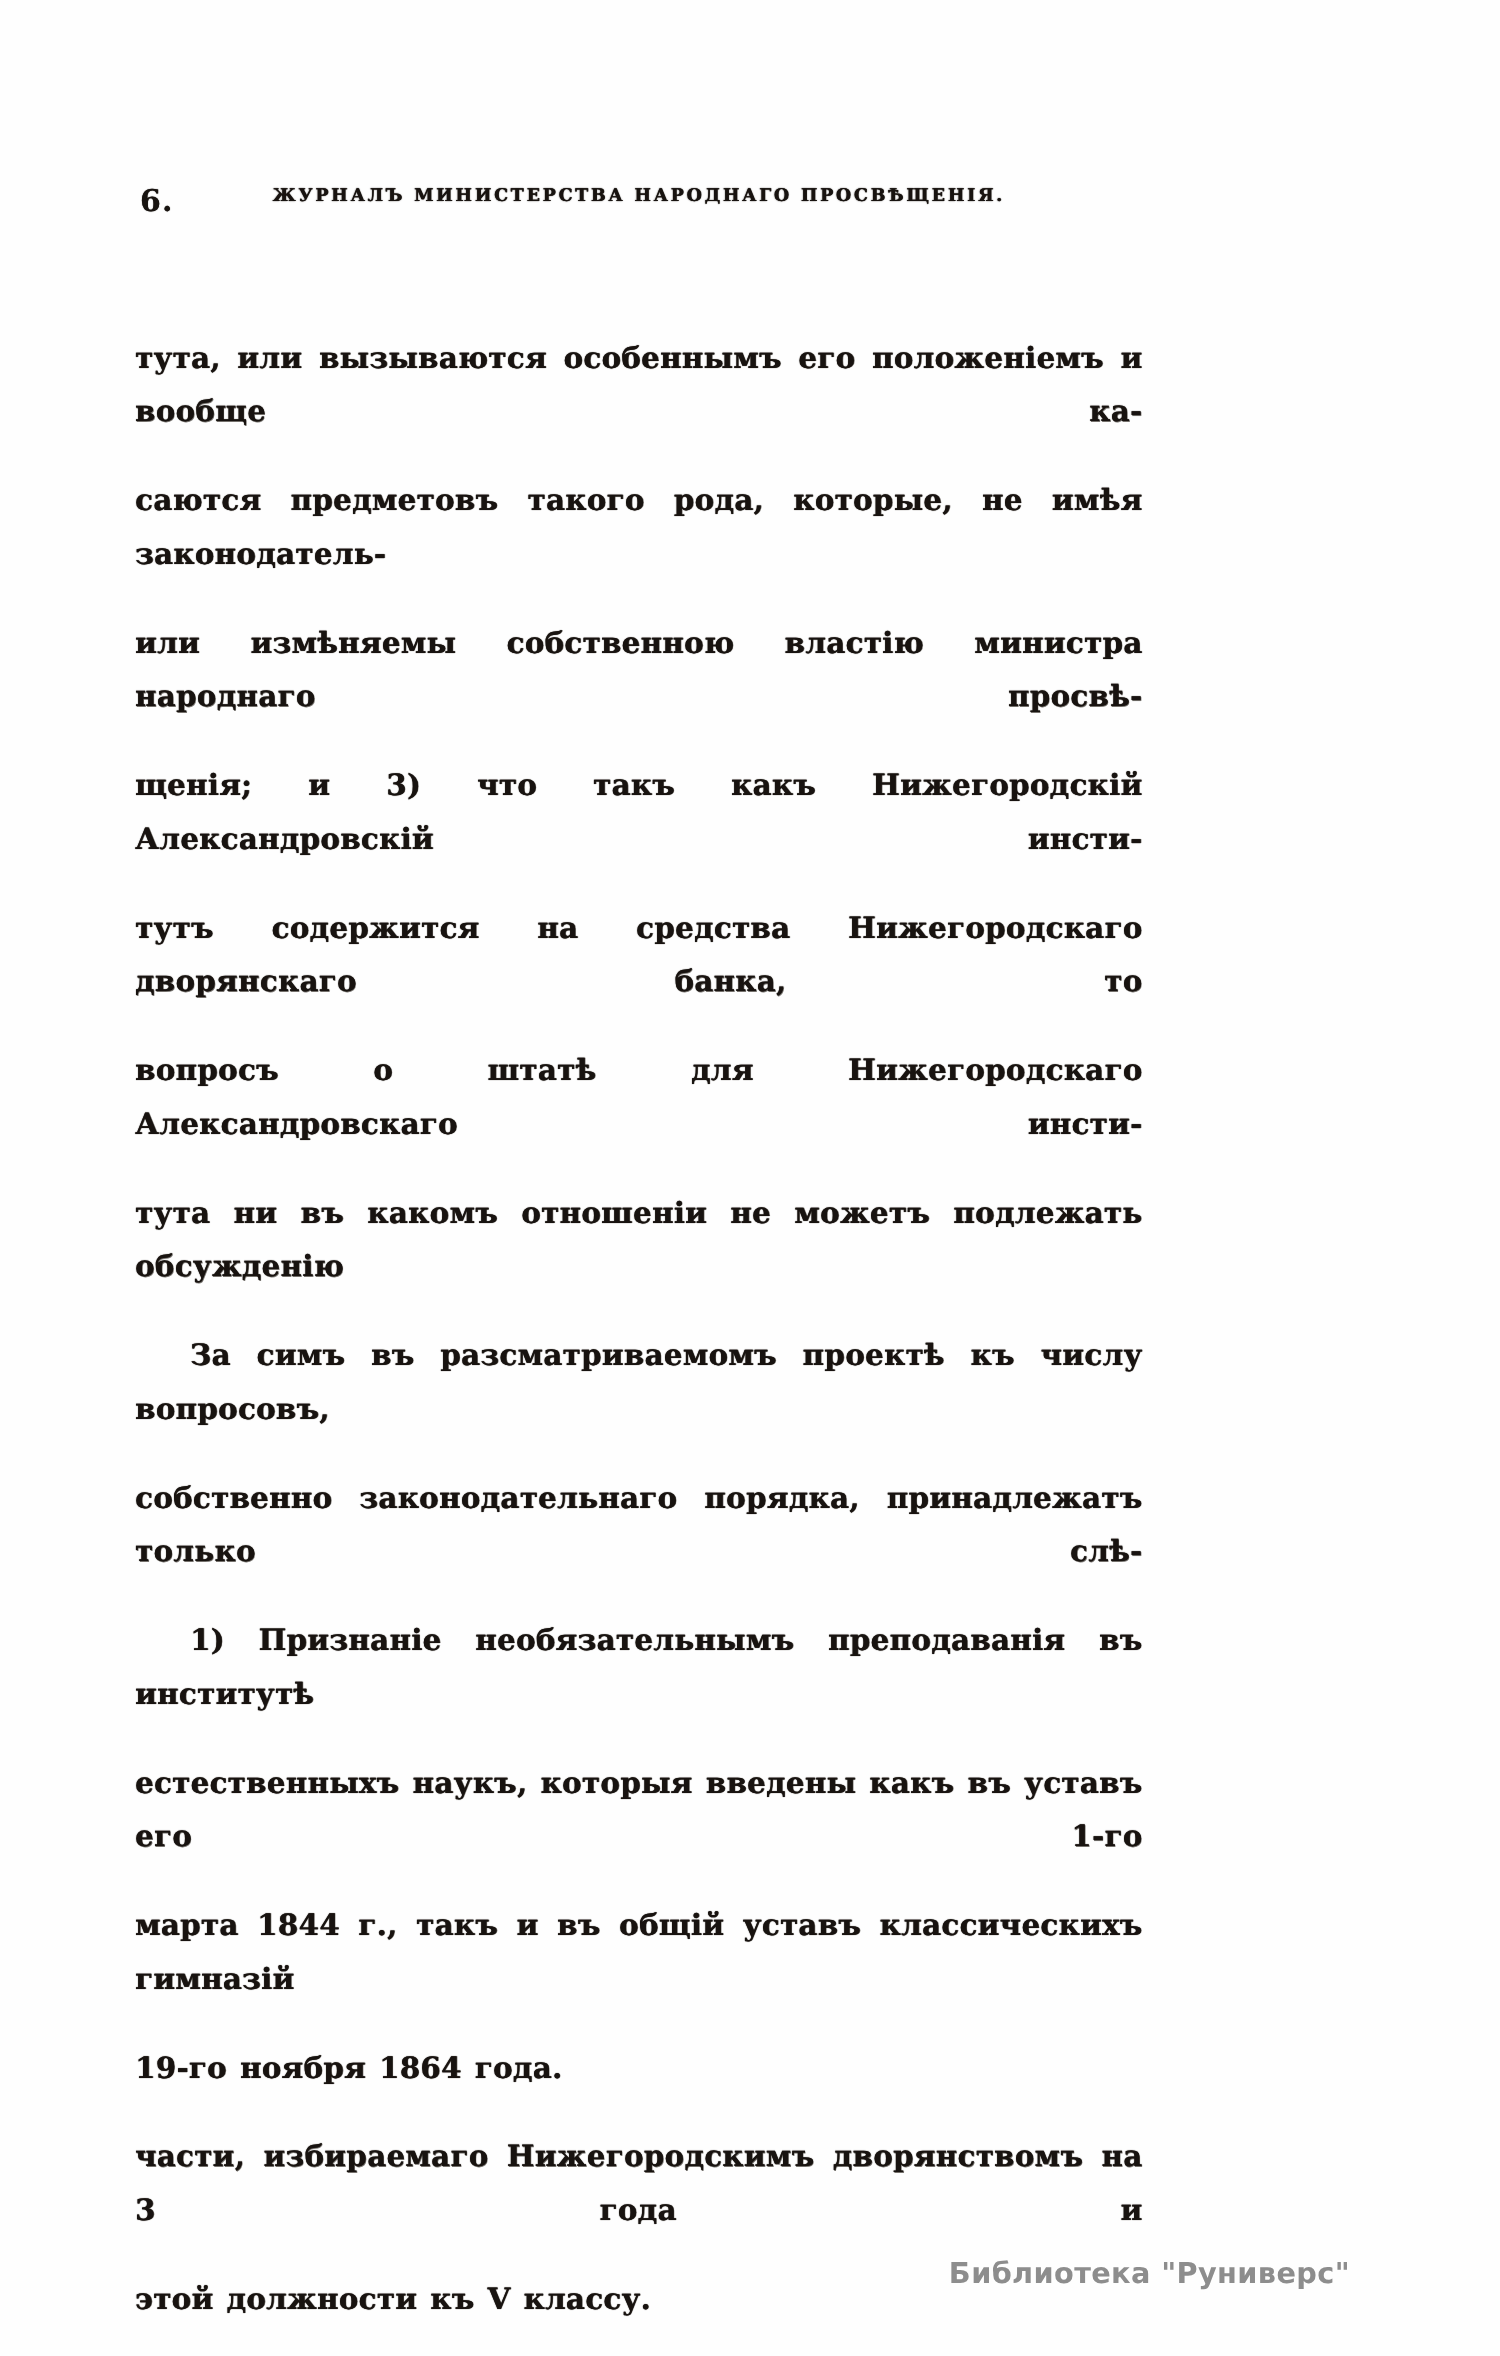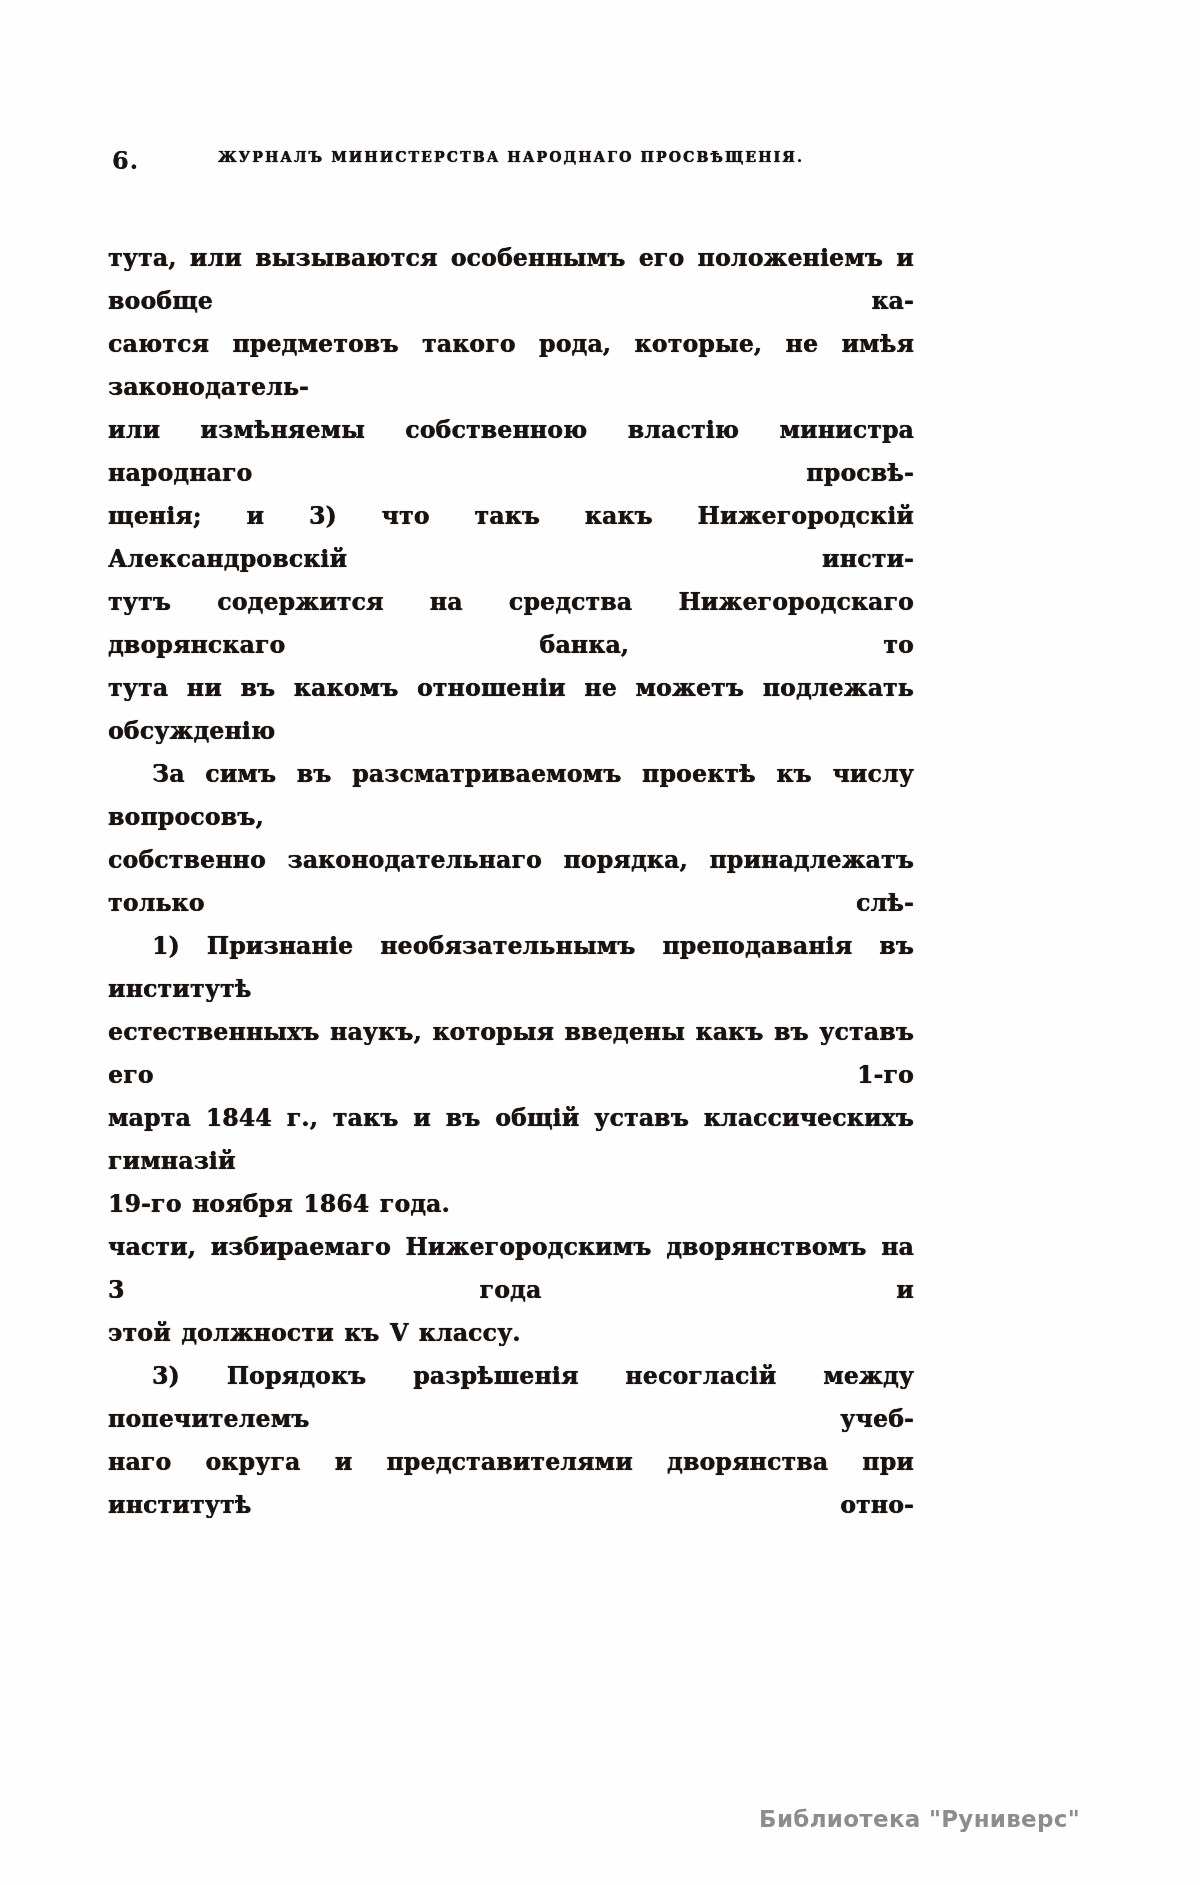--- a/index.html
+++ b/index.html
@@ -57,20 +57,21 @@
   .line {
     font-size: 23.5px;
     font-weight: bold;
     line-height: 43px;
     text-align: justify;
     text-align-last: justify;
     letter-spacing: 0.2px;
     word-spacing: 2px;
     white-space: normal;
     text-shadow: 0 0 0.8px rgba(22,16,10,0.95), 0.5px 0.3px 0 rgba(22,16,10,0.55);
+    margin-top: 28px;
   }
   .line.last {
     text-align-last: left;
   }
   .paragraph.indent .line.first {
     text-indent: 44px;
   }
   .watermark {
     position: absolute;
     top: 1806px;
@@ -92,20 +93,21 @@
     <div class="running-title">ЖУРНАЛЪ МИНИСТЕРСТВА НАРОДНАГО ПРОСВѢЩЕНІЯ.</div>
   </div>
 
   <div class="page-body">
       <div class="paragraph">
         <div class="line first">тута, или вызываются особеннымъ его положеніемъ и вообще ка-</div>
         <div class="line">саются предметовъ такого рода, которые, не имѣя законодатель-</div>
         <div class="line">или измѣняемы собственною властію министра народнаго просвѣ-</div>
         <div class="line">щенія; и 3) что такъ какъ Нижегородскій Александровскій инсти-</div>
         <div class="line">тутъ содержится на средства Нижегородскаго дворянскаго банка, то</div>
+        <div class="line">вопросъ о штатѣ для Нижегородскаго Александровскаго инсти-</div>
         <div class="line">тута ни въ какомъ отношеніи не можетъ подлежать обсужденію</div>
       </div>
       <div class="paragraph indent">
         <div class="line first">За симъ въ разсматриваемомъ проектѣ къ числу вопросовъ,</div>
         <div class="line">собственно законодательнаго порядка, принадлежатъ только слѣ-</div>
       </div>
       <div class="paragraph indent">
         <div class="line first">1) Признаніе необязательнымъ преподаванія въ институтѣ</div>
         <div class="line">естественныхъ наукъ, которыя введены какъ въ уставъ его 1-го</div>
         <div class="line">марта 1844 г., такъ и въ общій уставъ классическихъ гимназій</div>

